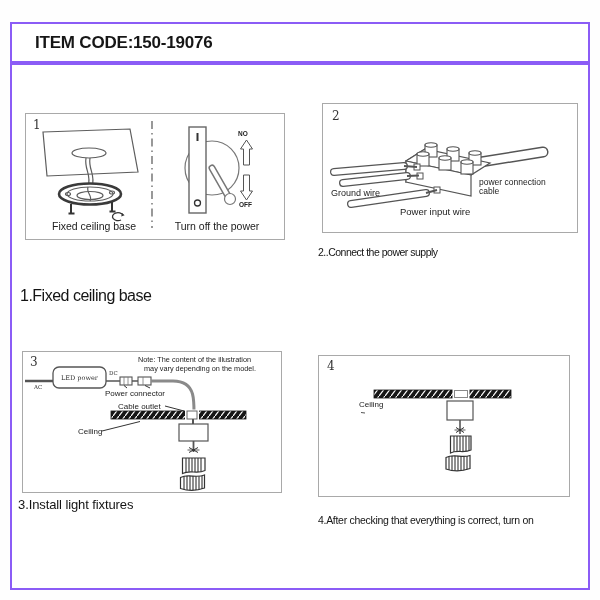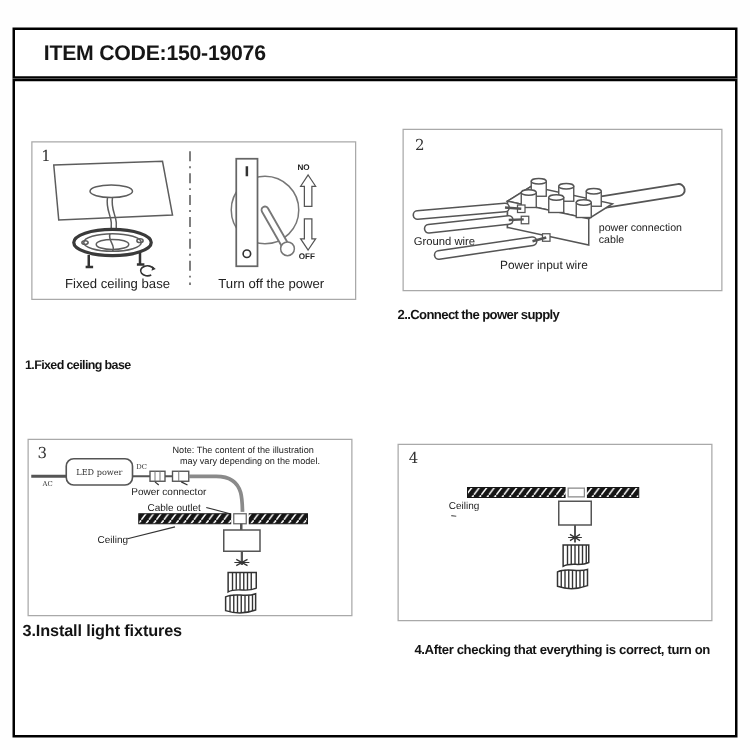--- a/index.html
+++ b/index.html
@@ -3,42 +3,42 @@
 <meta charset="utf-8">
 <style>
   html,body { margin:0; padding:0; }
   body {
     width:600px; height:600px; background:#ffffff;
     font-family:"Liberation Sans", sans-serif;
     position:relative; overflow:hidden;
   }
   .page { position:absolute; left:0; top:0; width:600px; height:600px; background:#fefefe; }
 
-  .frame { position:absolute; border:2px solid #000000; background:#ffffff; }
+  .frame { position:absolute; border:2px solid #8b5cf6; background:#ffffff; }
   #header-box { left:10px; top:22px; width:576px; height:37px; }
   #main-box   { left:10px; top:63px; width:576px; height:523px; }
 
   #header-text {
     position:absolute; left:23px; top:50%; transform:translateY(-50%);
     font-size:17px; font-weight:bold; letter-spacing:-0.2px; color:#161616;
     white-space:nowrap;
   }
 
   .panel { position:absolute; border:1px solid #a9a9a9; background:#ffffff; }
   #panel-1 { left:25px;  top:113px; width:258px; height:125px; }
   #panel-2 { left:322px; top:103px; width:254px; height:128px; }
   #panel-3 { left:22px;  top:351px; width:258px; height:140px; }
   #panel-4 { left:318px; top:355px; width:250px; height:140px; }
   .panel svg { display:block; width:100%; height:100%; }
 
-  .caption { position:absolute; font-weight:bold; color:#141414; white-space:nowrap; }
+  .caption { position:absolute; font-weight:normal; color:#141414; white-space:nowrap; }
   #caption-step2 { left:318px; top:246px; font-size:10.5px; letter-spacing:-0.5px; }
-  #caption-step1 { left:20px;  top:287px; font-size:10px; letter-spacing:-0.5px; }
+  #caption-step1 { left:20px;  top:287px; font-size:16px; letter-spacing:-0.5px; }
   #caption-step3 { left:18px;  top:497px; font-size:13px; letter-spacing:-0.1px; }
-  #caption-step4 { left:300px; top:514px; font-size:10.5px; letter-spacing:-0.3px; line-height:13px; width:268px; white-space:normal;text-align:right; }
+  #caption-step4 { left:318px; top:514px; font-size:10.5px; letter-spacing:-0.3px; line-height:13px; width:268px; white-space:normal; }
 
   
   text { font-family:"Liberation Sans", sans-serif; fill:#222222; }
   .num { font-family:"DejaVu Serif", serif; fill:#333333; font-size:12px; }
   .tser { font-family:"DejaVu Serif", serif; fill:#333333; }
   .stroke { fill:none; stroke:#5d5d5d; stroke-width:1.2; }
 </style>
 </head>
 <body>
 

